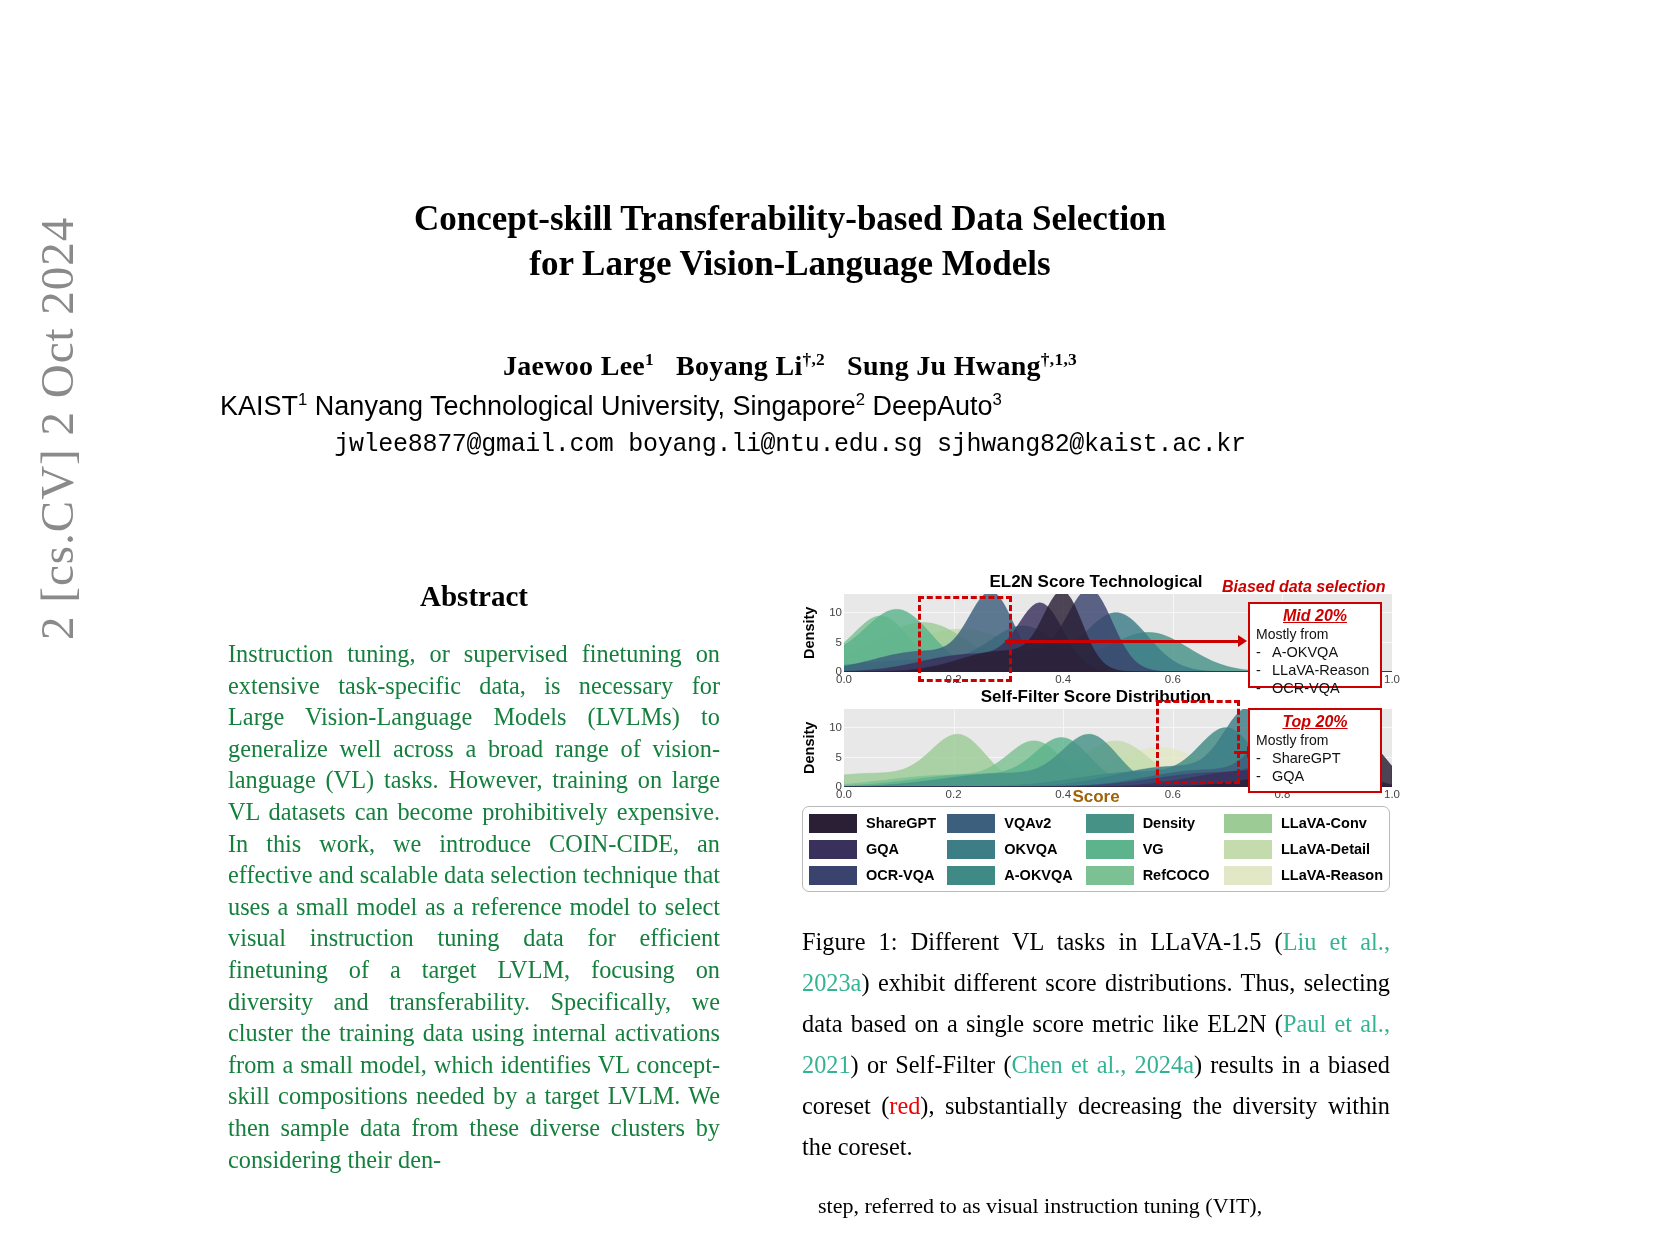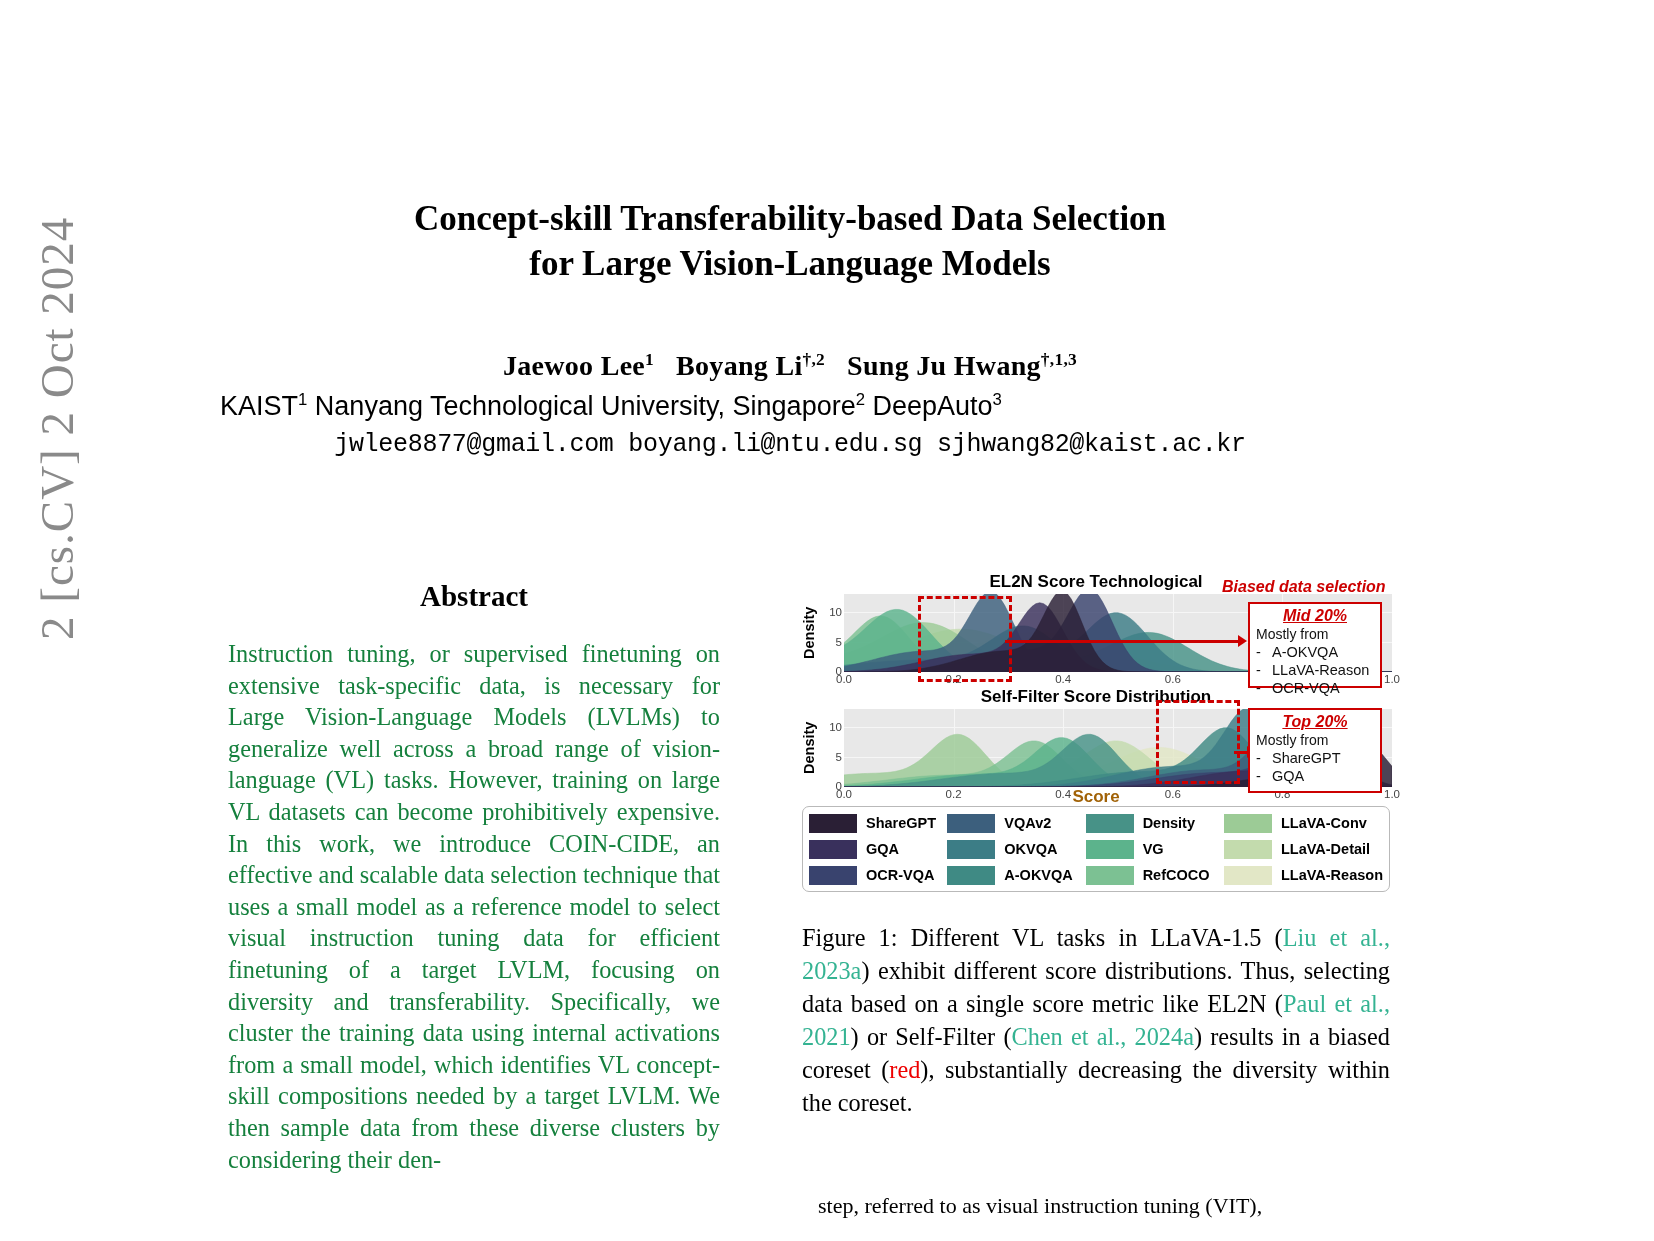--- a/index.html
+++ b/index.html
@@ -256,21 +256,21 @@
     white-space: nowrap;
   }
 
   
   .caption {
     position: absolute;
     left: 802px; top: 921px;
     width: 588px;
     font-family: "Liberation Serif", serif;
     font-size: 24.3px;
-    line-height: 33px;
+    line-height: 41px;
     text-align: justify;
     color: #000;
   }
   .cite { color: #34b392; }
   .redword { color: #ee0000; }
 
   .body-tail {
     position: absolute;
     left: 818px; top: 1190px;
     width: 588px;

